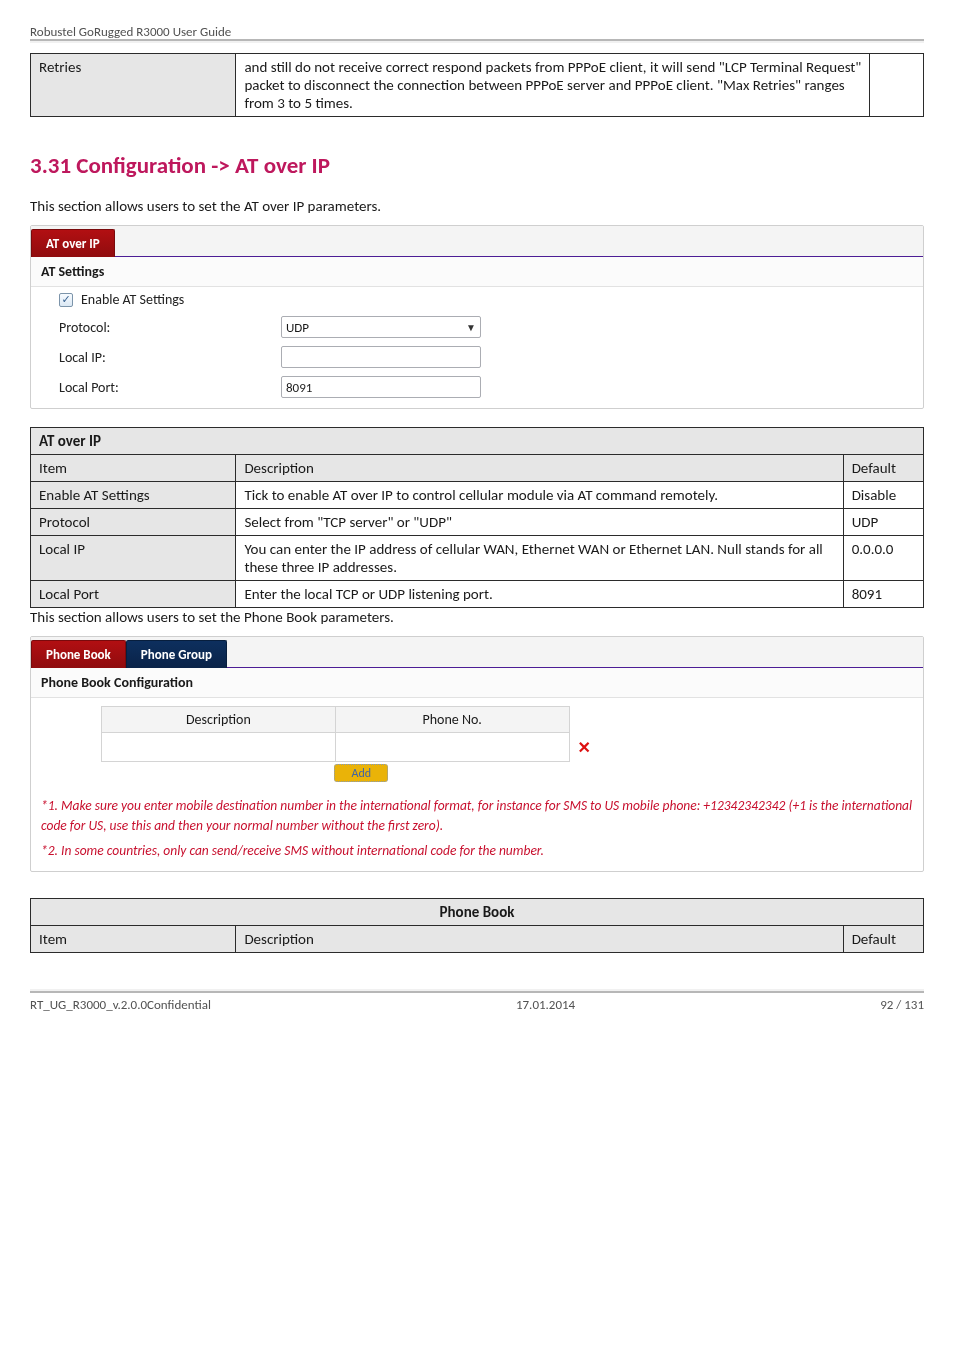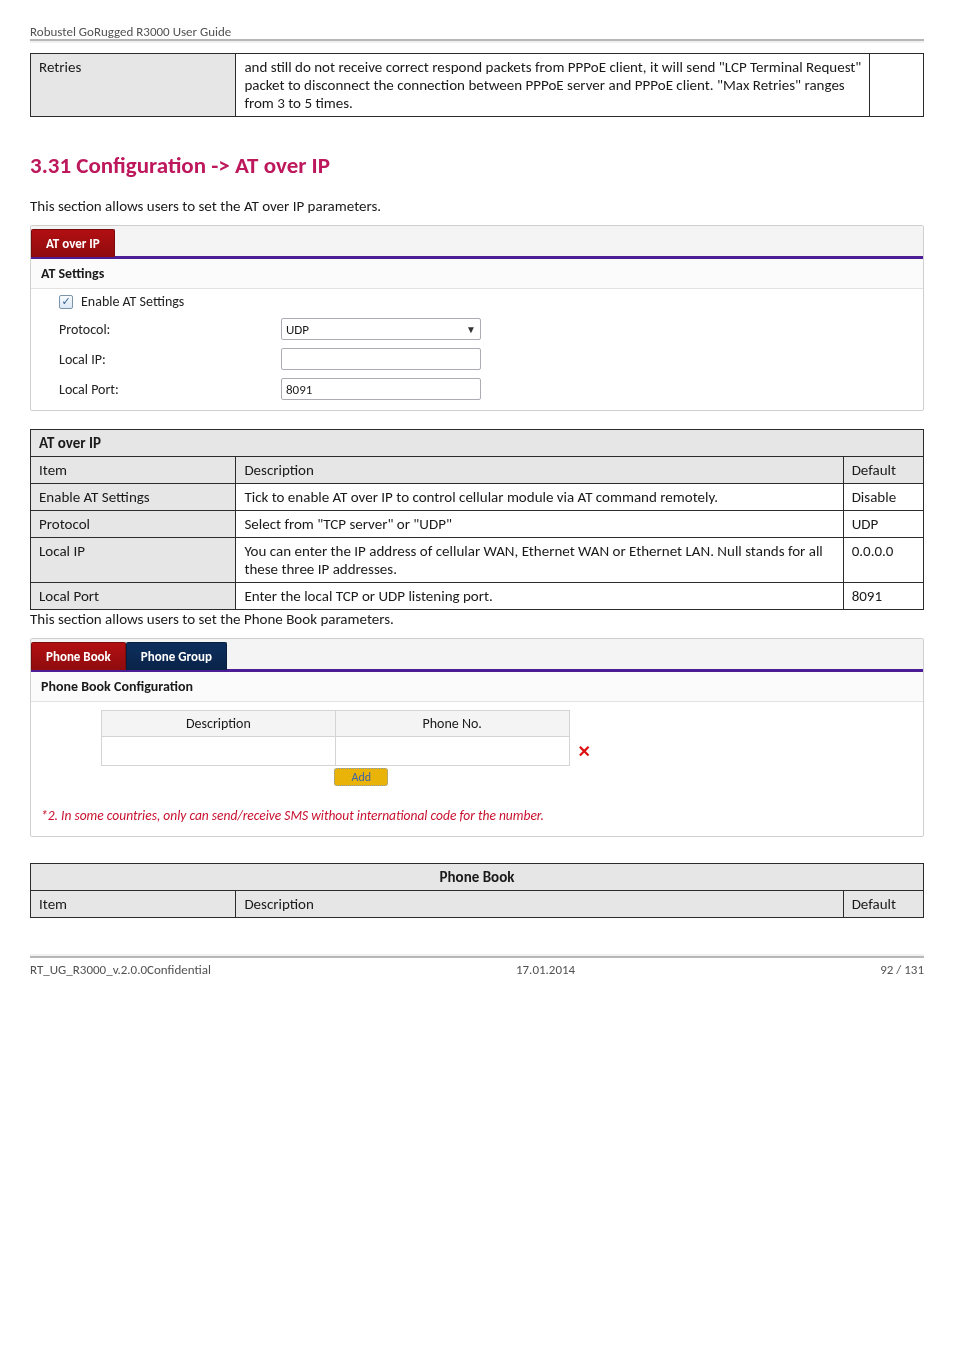--- a/index.html
+++ b/index.html
@@ -96,21 +96,21 @@
     border-left:1px solid #7a0a0c;
     border-radius:2px 2px 0 0;
     position:relative;
     top:1px;
   }
   .tab.inactive{
     background:linear-gradient(to bottom,var(--blue-tab-bg) 0%,var(--blue-tab-bg2) 100%);
     border-color:#071e3d;
   }
   .panel-body{
-    border-top:3px solid #4c1d95;
+    border-top:1px solid #4c1d95;
     padding:0;
   }
   .group-head{
     font-weight:700;
     font-size:14px;
     background:#fbfbfb;
     padding:6px 10px;
     border-bottom:1px solid #e2e2e2;
   }
   .form-row{
@@ -315,20 +315,21 @@
           <td colspan="3" style="border:none;text-align:center;padding-top:2px;">
             <span class="add-btn">
               <span>Add</span>
             </span>
           </td>
         </tr>
       </tbody>
         </table>
 
       <div class="notes">
+        <div>*1. Make sure you enter mobile destination number in the international format, for instance for SMS to US mobile phone: +12342342342 (+1 is the international code for US, use this and then your normal number without the first zero).</div>
         <div style="margin-top:6px;">*2. In some countries, only can send/receive SMS without international code for the number.</div>
       </div>
     </div>
   </div>
 
   <table class="mini">
     <tbody>
         <tr class="title-row">
       <td colspan="3" style="background:var(--cell-grey);font-weight:700;text-align:center;">Phone Book</td>
     </tr>

